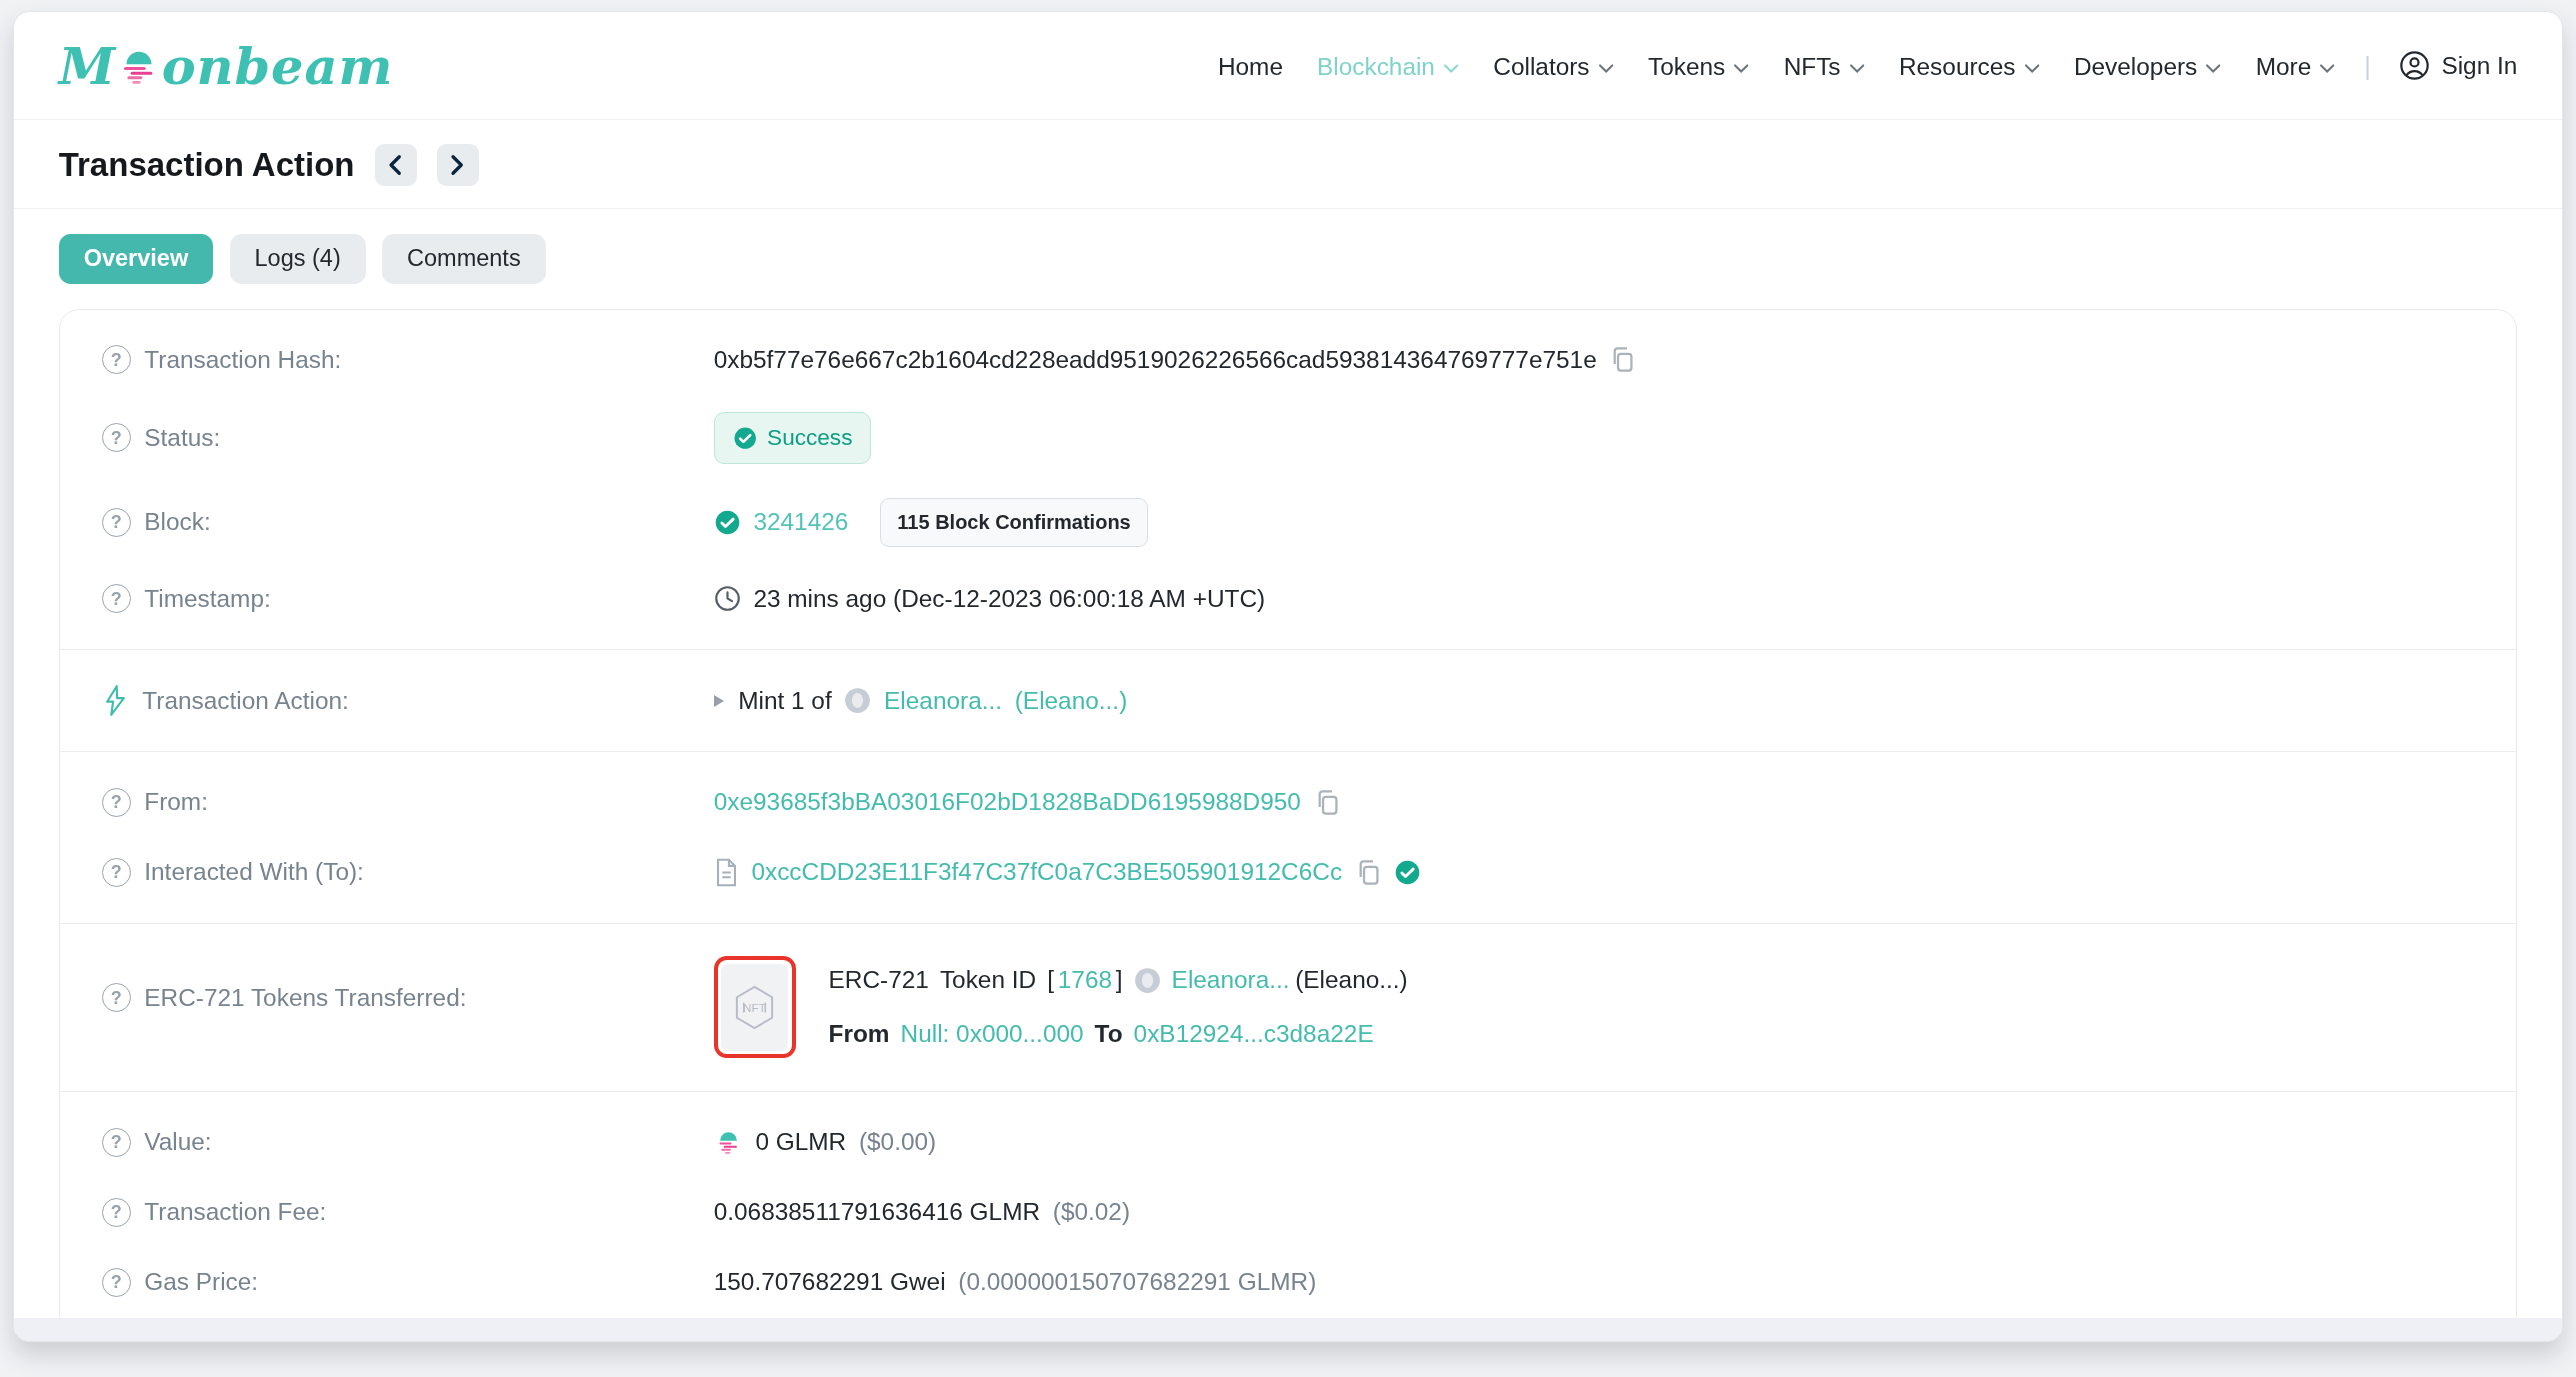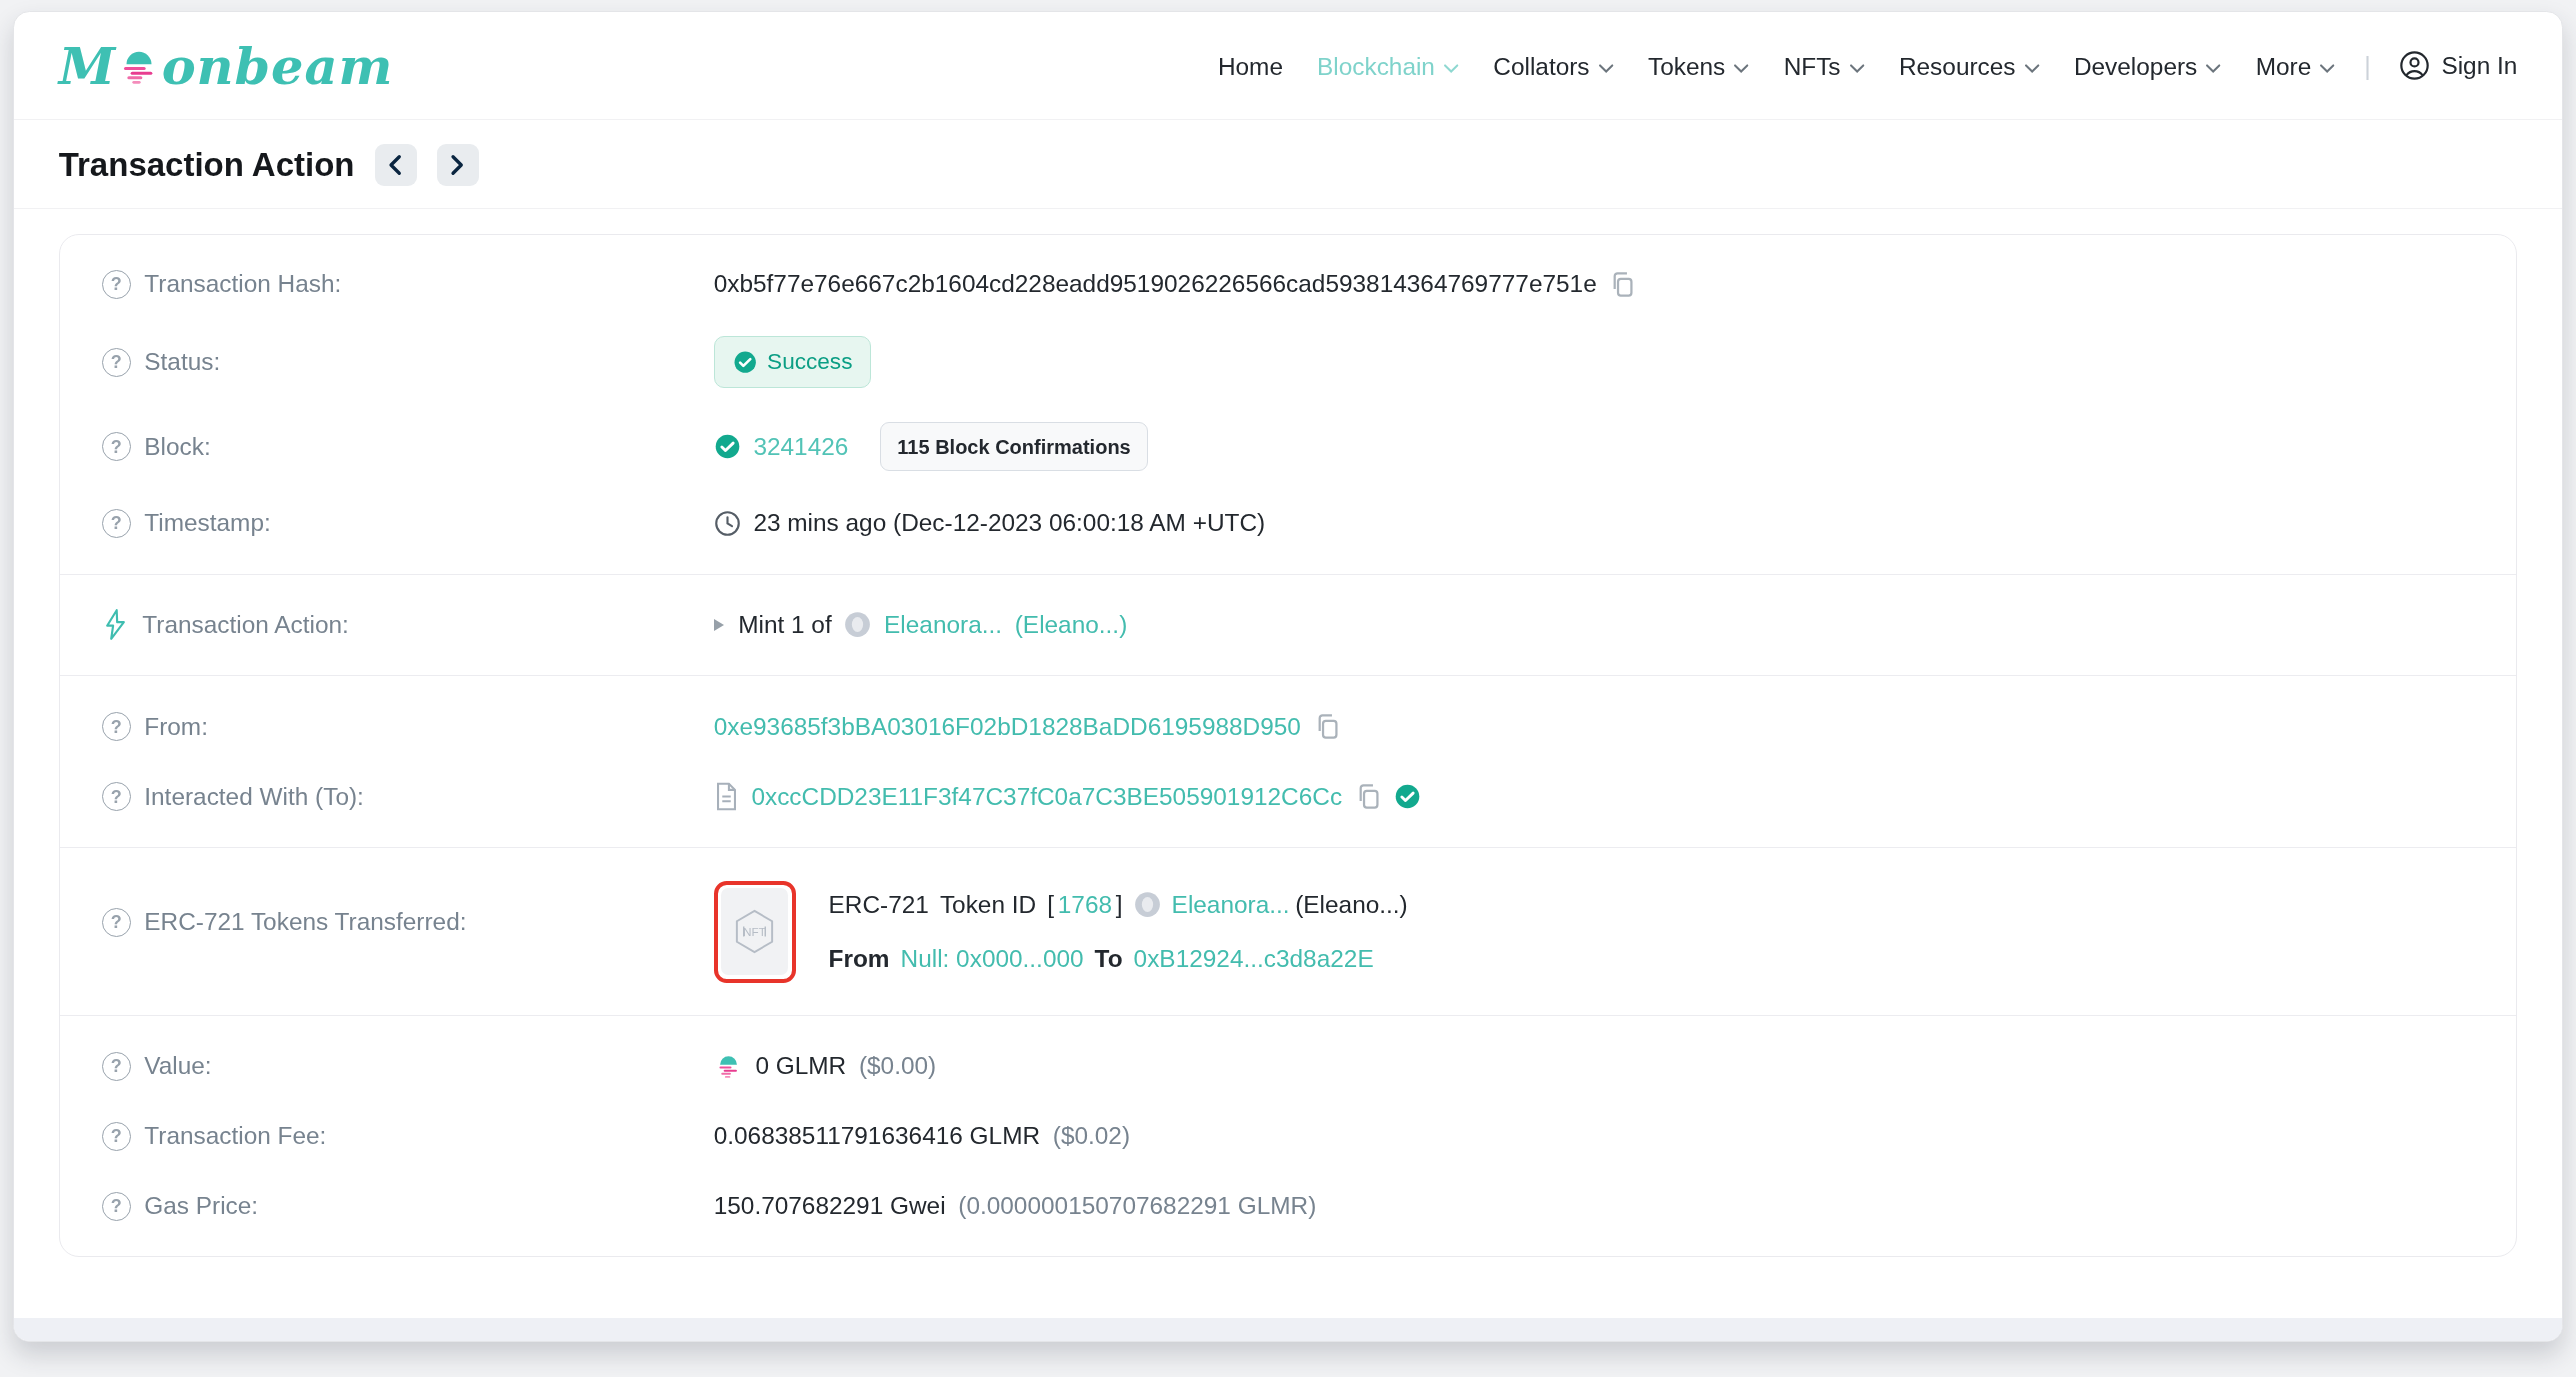--- a/index.html
+++ b/index.html
@@ -148,20 +148,25 @@
             <path d="M8 2L2 8l6 6"></path>
           </svg>
       </button>
       <button class="nav-btn">
         <svg width="16.3" height="22" viewBox="0 0 10 16" fill="none" stroke="#0a2540" stroke-width="2.4" stroke-linecap="round" stroke-linejoin="round">
             <path d="M2 2l6 6-6 6"></path>
           </svg>
       </button>
     </div>
 
+    <div class="tabs">
+      <div class="tab active">Overview</div>
+      <div class="tab">Logs (4)</div>
+      <div class="tab">Comments</div>
+    </div>
 
     <div class="card">
 
       <div class="row">
         <div class="row-label">
           <span class="help">?</span>
           <span>Transaction Hash:</span>
         </div>
         <div class="row-value">
           <span>0xb5f77e76e667c2b1604cd228eadd9519026226566cad593814364769777e751e</span>

